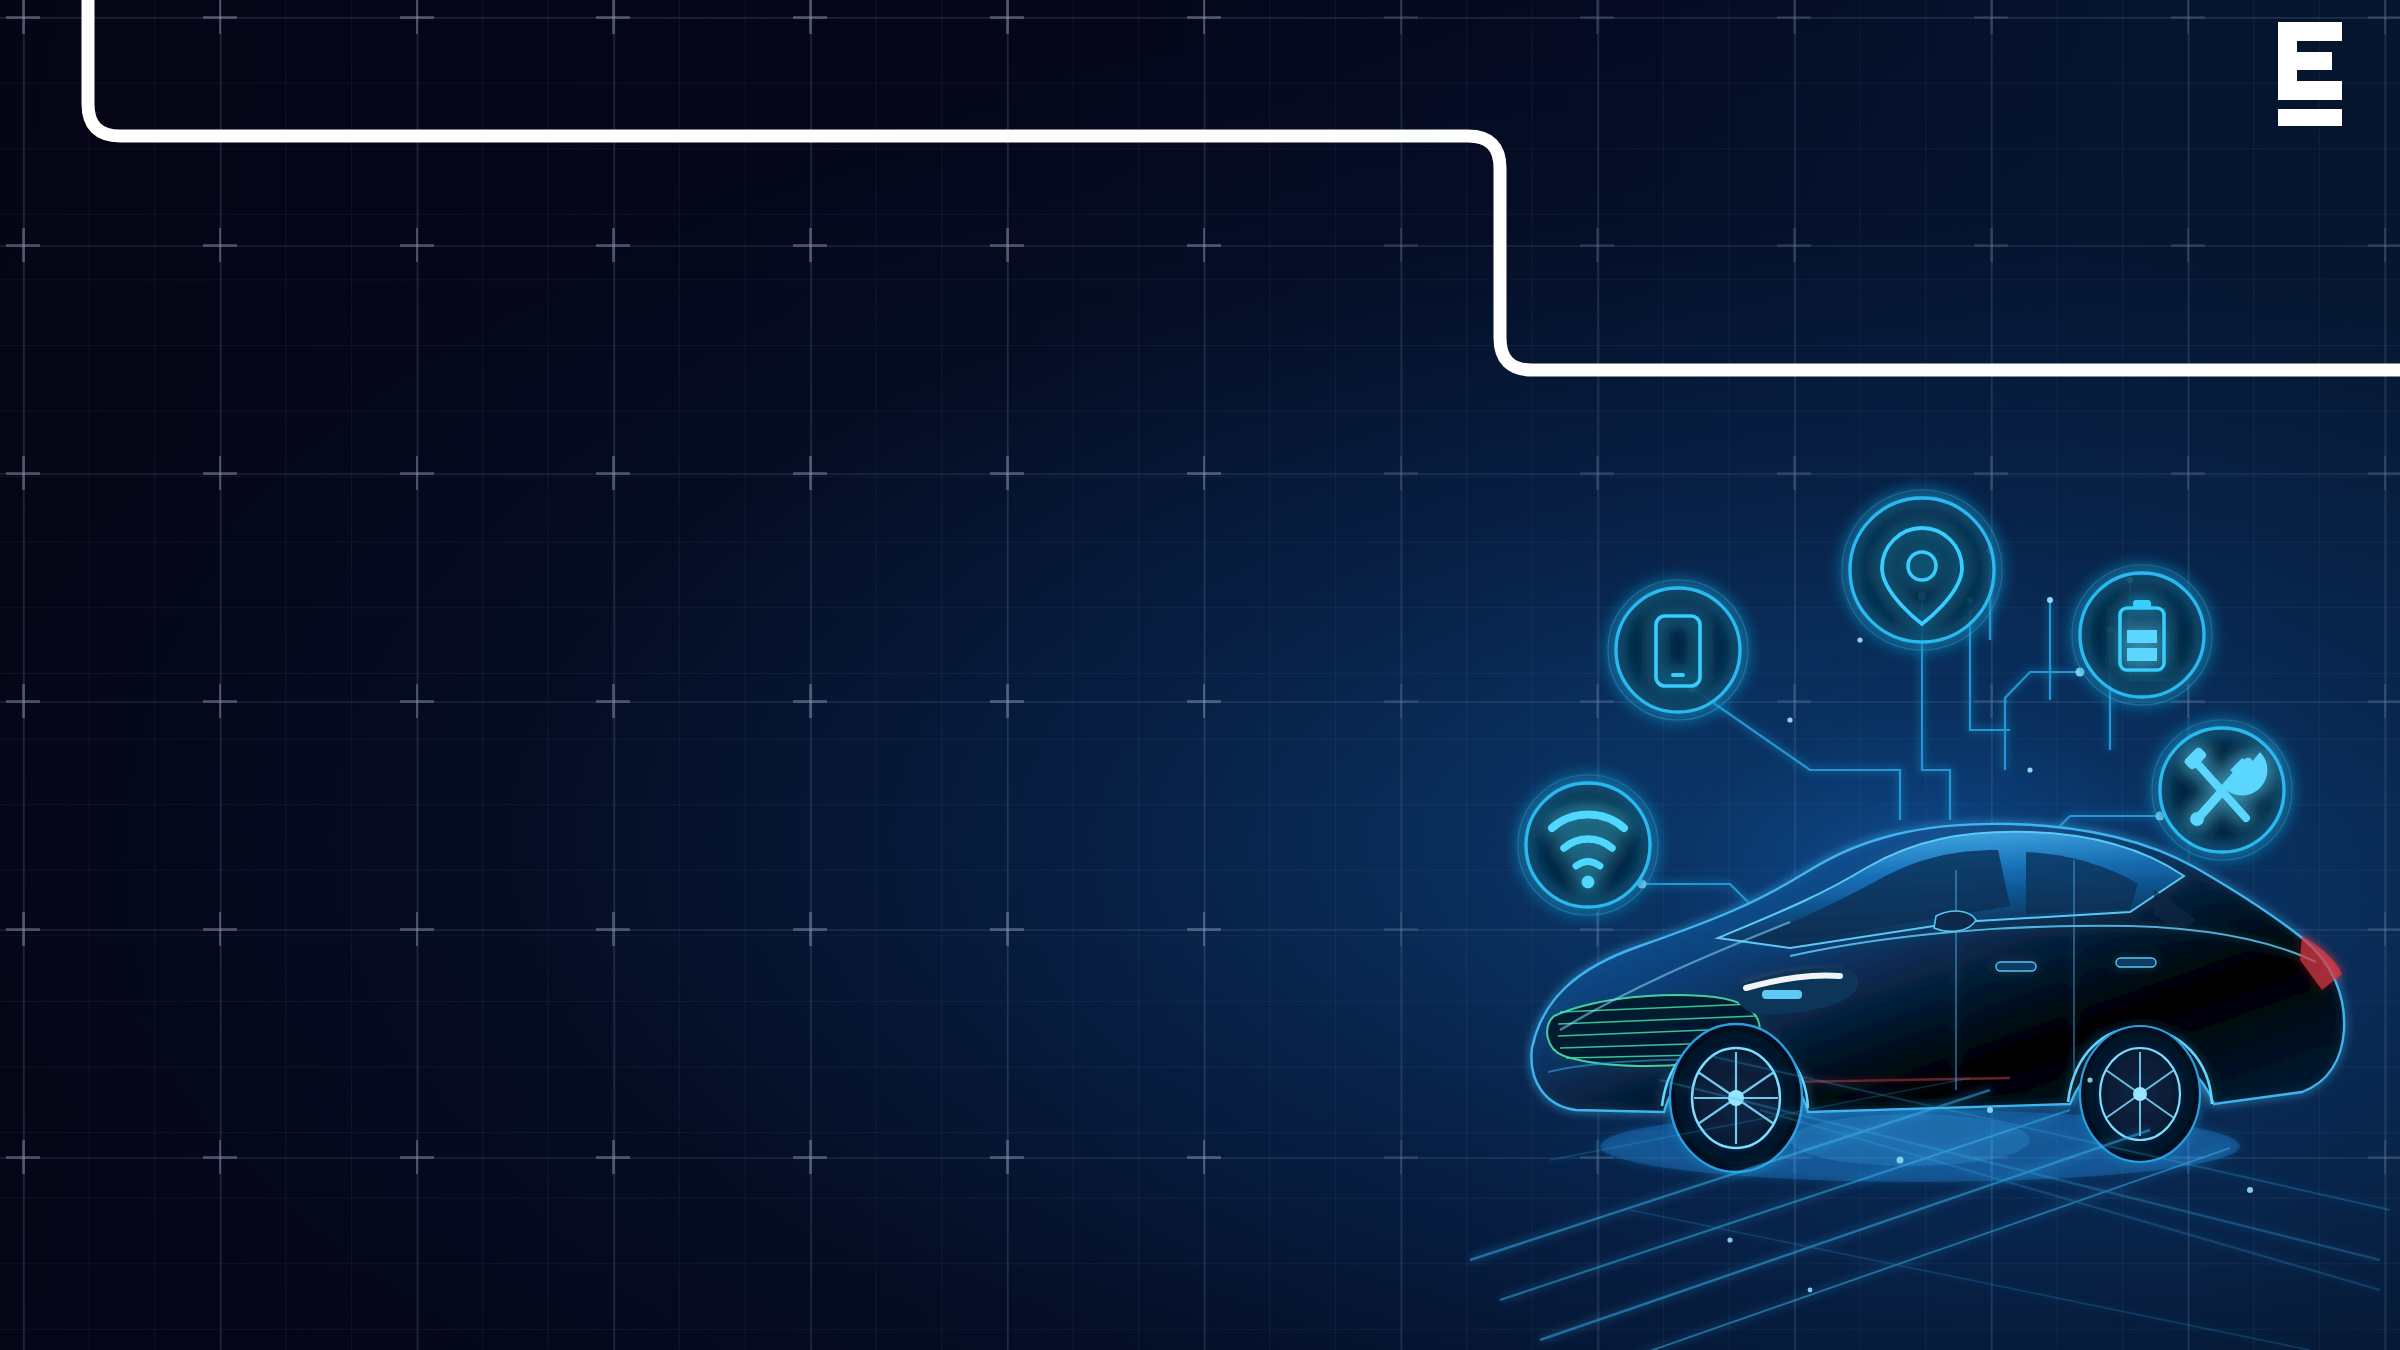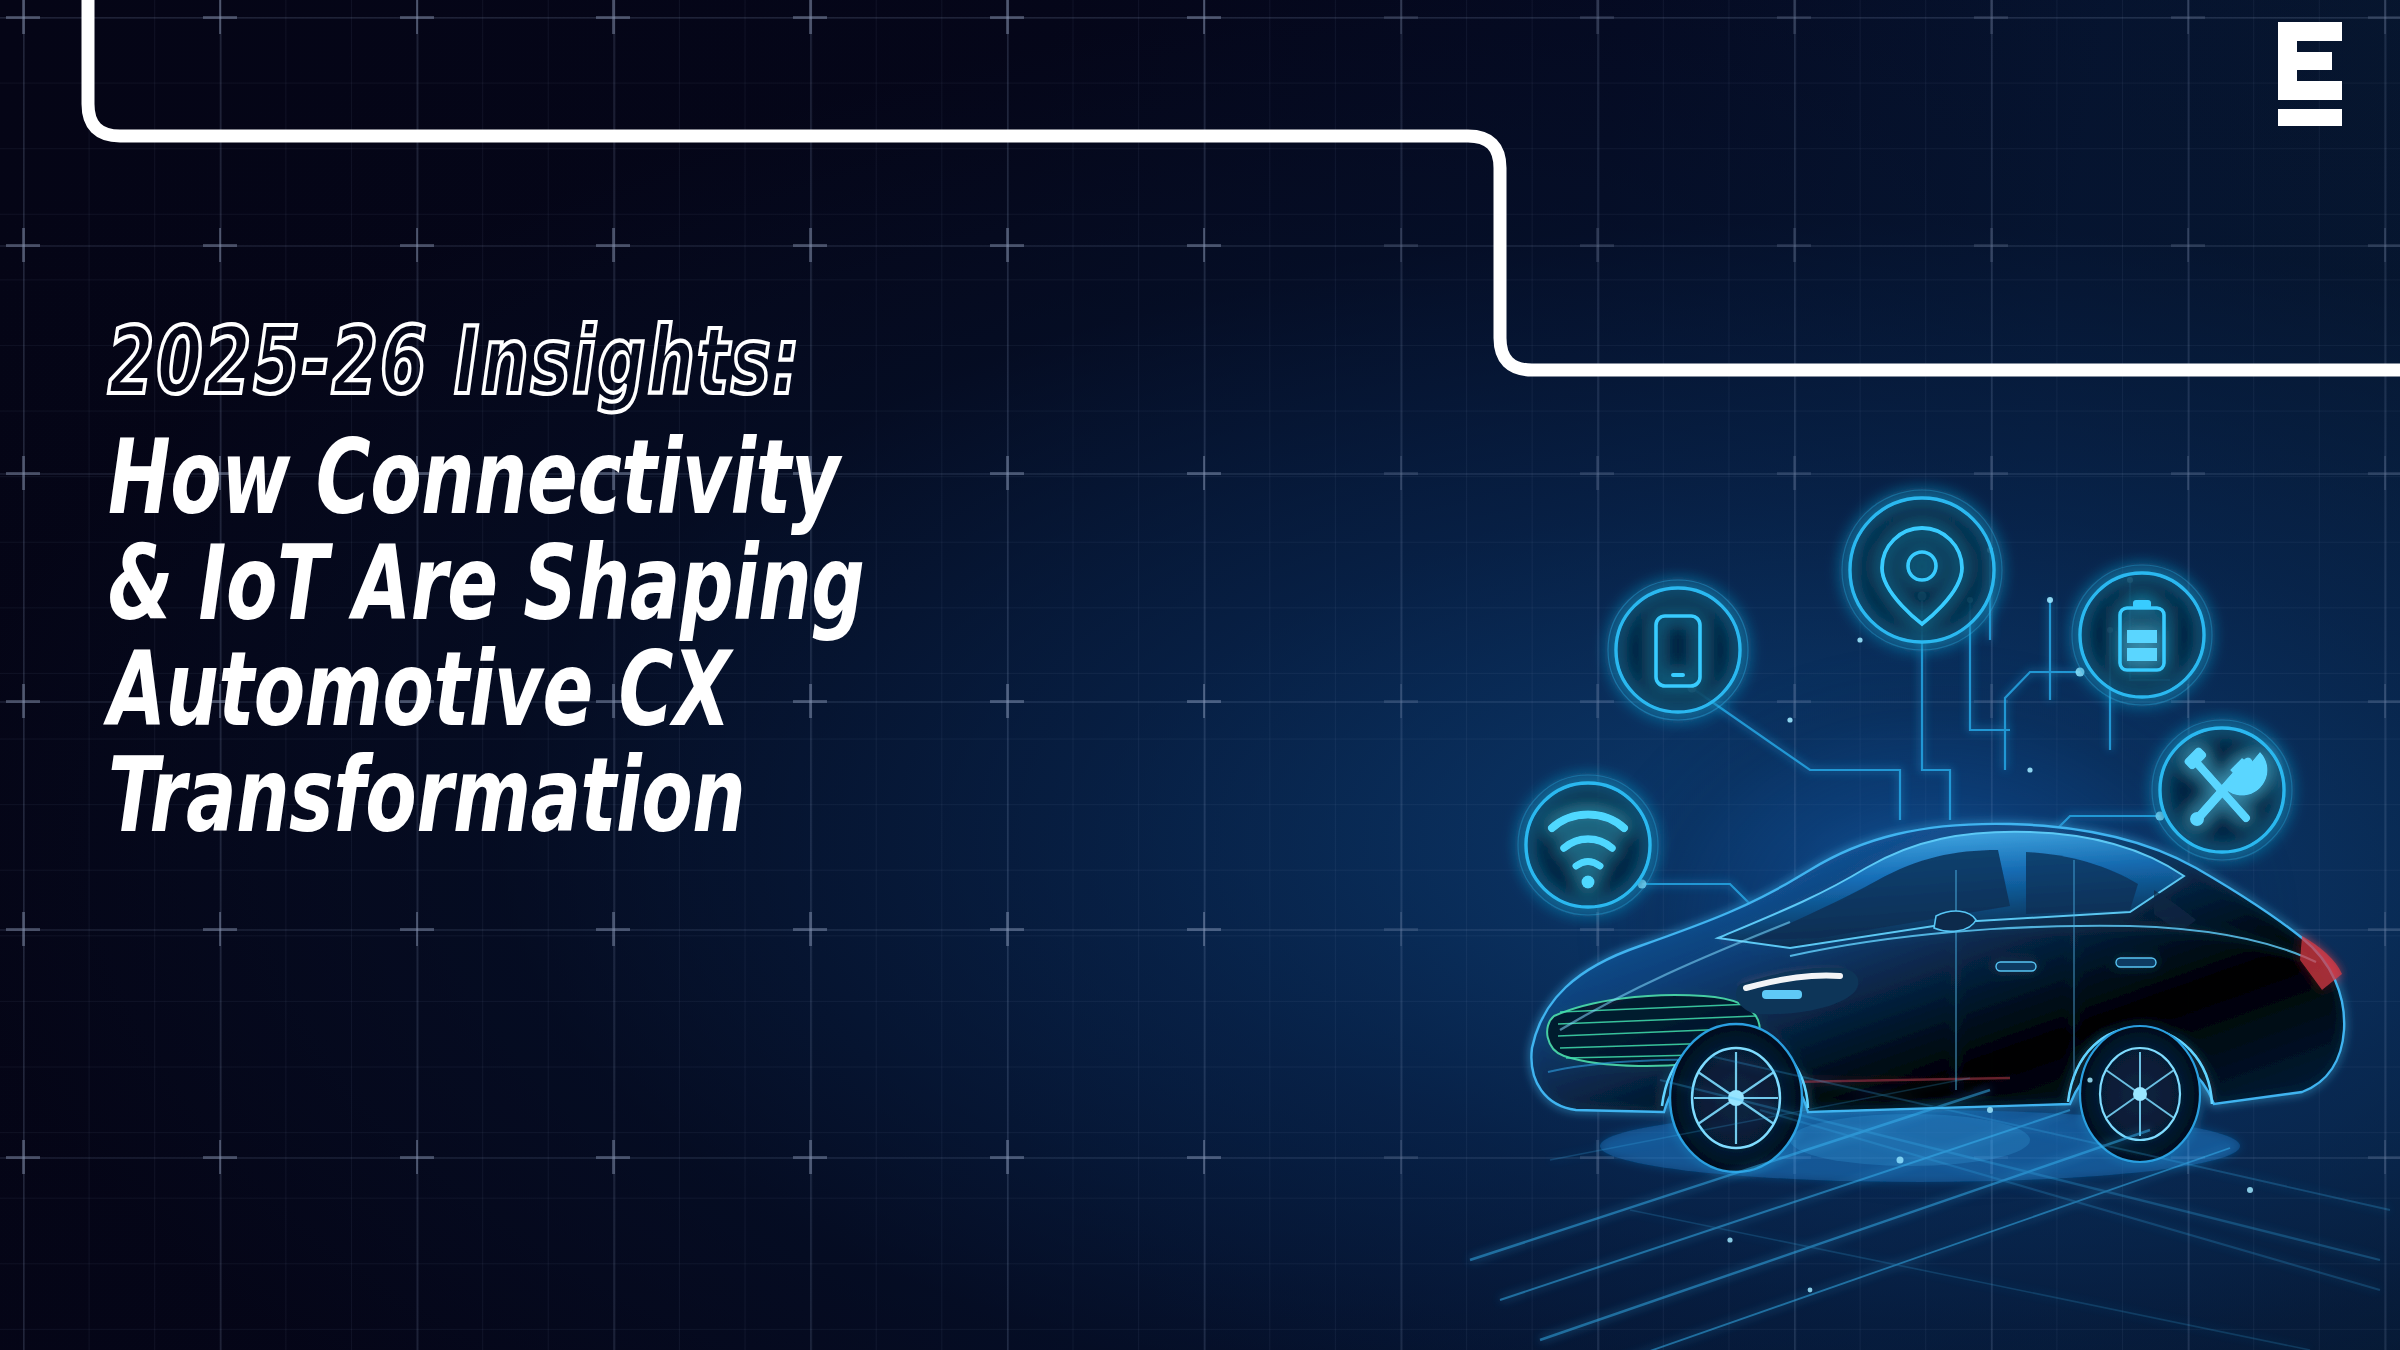--- a/index.html
+++ b/index.html
@@ -406,21 +406,14 @@
     <span class="e-glyph">
       <i class="t"></i>
         <i class="v"></i>
         <i class="m"></i>
         <i class="b"></i>
     </span>
     <span class="underbar"></span>
 
   </div>
 
-  <div class="headline">
-    <div class="hl-line hl-eyebrow">2025-26 Insights:</div>
-    <div class="hl-line hl-main hl-1">How Connectivity</div>
-    <div class="hl-line hl-main hl-2">&amp; IoT Are Shaping</div>
-    <div class="hl-line hl-main hl-3">Automotive CX</div>
-    <div class="hl-line hl-main hl-4">Transformation</div>
-  </div>
 
 </div>
 
 </body></html>

